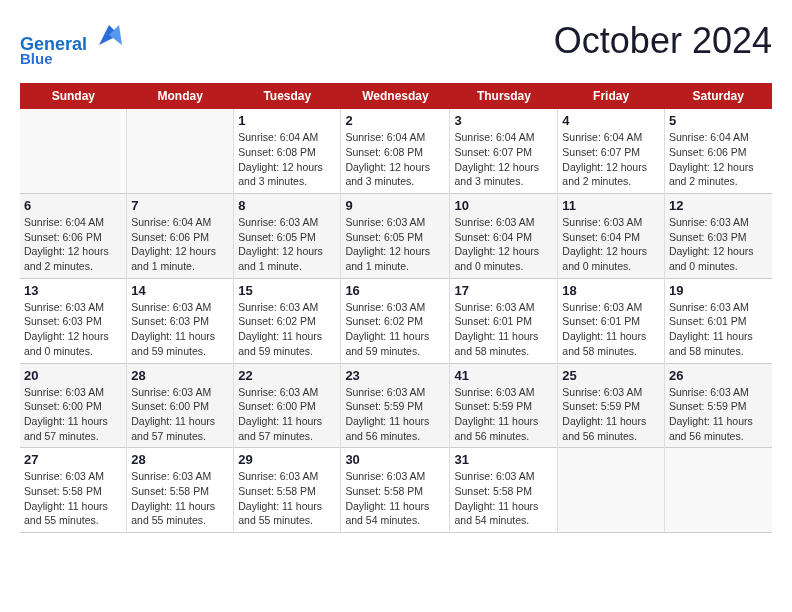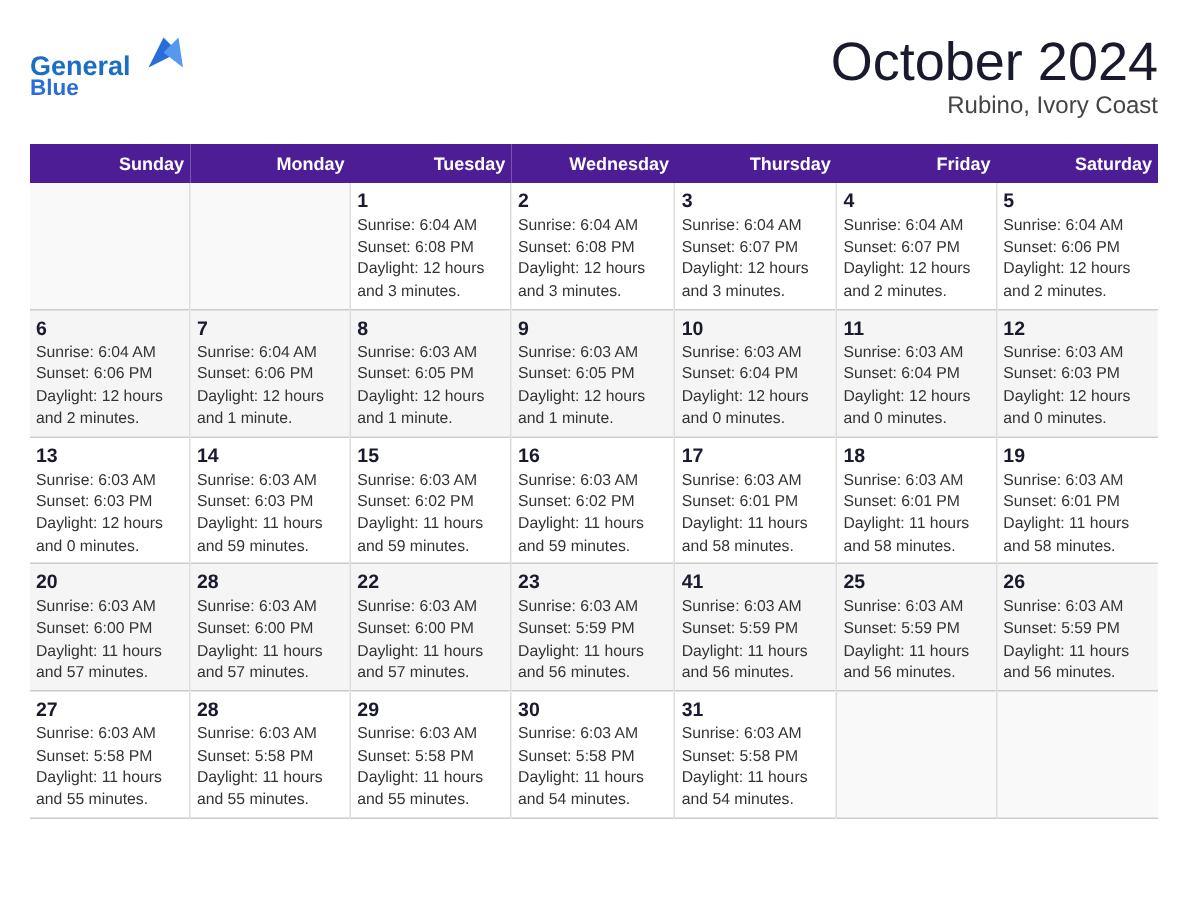--- a/index.html
+++ b/index.html
@@ -47,24 +47,24 @@
       font-size: 16px;
       font-weight: normal;
       color: #444;
     }
     table {
       width: 100%;
       border-collapse: collapse;
       font-size: 11px;
     }
     thead th {
-      background-color: #4c1d95;
+      background-color: #b91c1c;
       color: #fff;
       padding: 6px 4px;
-      text-align: right;
+      text-align: center;
       font-weight: bold;
       font-size: 12px;
     }
     tbody tr {
       border-bottom: 1px solid #ccc;
     }
     tbody td {
       vertical-align: top;
       padding: 4px;
       border-right: 1px solid #ddd;
@@ -108,21 +108,20 @@
             <polygon points="5,25 15,5 25,15" fill="#2a6dd9"></polygon>
             <polygon points="15,15 25,5 28,25" fill="#5599ee"></polygon>
           </svg>
         </div>
       </div>
       <div class="logo-text" style="color:#2a6dd9;font-size:15px;margin-top:-4px;">Blue</div>
     </div>
   </div>
   <div class="month-title">
     <h1>October 2024</h1>
-    <h2>Rubino, Ivory Coast</h2>
   </div>
 </div>
 
 <table>
   <thead>
     <tr id="header-row">
         <th>Sunday</th>
         <th>Monday</th>
         <th>Tuesday</th>
         <th>Wednesday</th>

